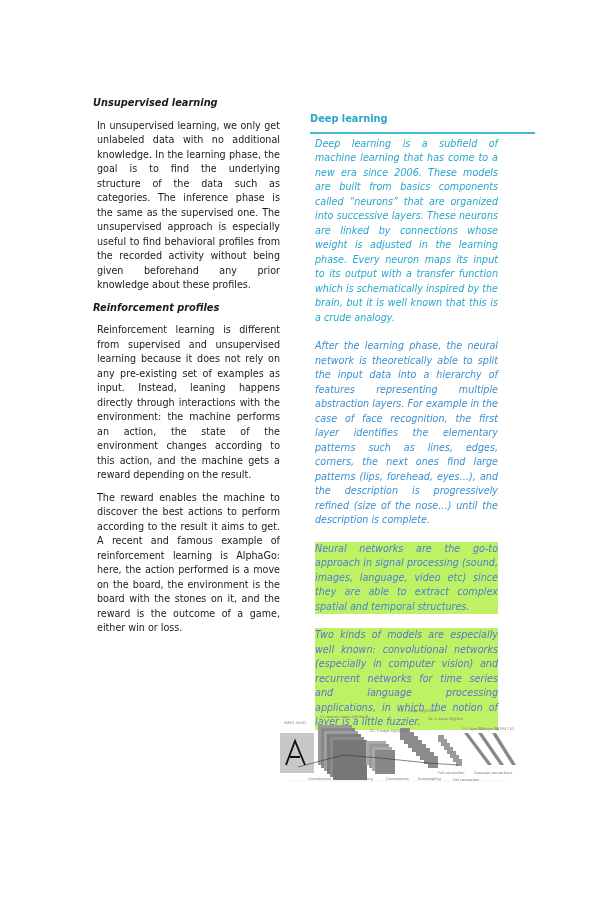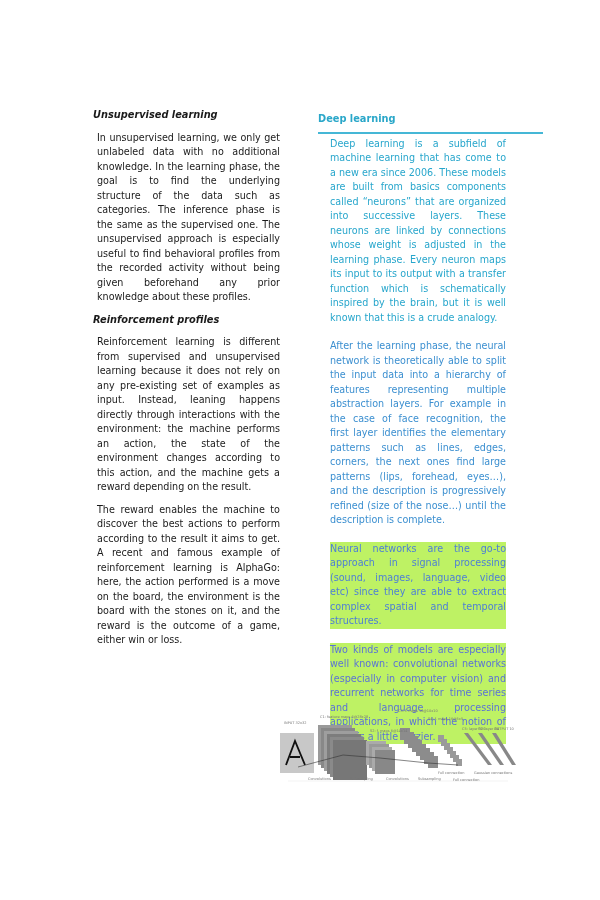--- a/index.html
+++ b/index.html
@@ -1,25 +1,25 @@
 <!DOCTYPE html>
 <html><head>
   <meta charset="utf-8">
   <style>
     html, body { margin: 0; padding: 0; background: #ffffff; }
     body { width: 600px; height: 900px; position: relative; overflow: hidden;
       font-family: "DejaVu Sans", sans-serif; }
     .col { position: absolute; font-size: 9.6px; line-height: 14.5px; text-align: justify; }
-    .left { left: 93px; top: 108px; width: 187px; color: #1a1a1a; }
-    .right { left: 318px; top: 112px; width: 188px; }
+    .left { left: 93px; top: 96px; width: 187px; color: #1a1a1a; }
+    .right { left: 310px; top: 112px; width: 188px; }
     .h-italic { font-weight: bold; font-style: italic; margin: 0 0 8px 0; font-size: 9.8px; }
     .left p { margin: 0 0 8px 4px; }
     .dl-title { color: #2aa7c9; font-weight: bold; font-size: 9.8px; margin: 0 0 5px 0; }
     .rule { height: 2px; background: #45b7d6; width: 225px; margin: 0 0 3px 0; }
-    .right p { margin: 0 0 14px 12px; }
+    .right p { margin: 0 0 14px 5px; font-style: italic; }
     .c1 { color: #27a6cc; }
     .c2 { color: #3b8fd0; }
     .c3 { color: #4d7fd6; }
     .c4 { color: #5a73d6; }
     .hl { background: #bef264; }
     .diagram { position: absolute; left: 278px; top: 703px; width: 240px; height: 82px; }
     .dlabel { position: absolute; font-size: 3.5px; color: #777; line-height: 4px; }
   </style>
 </head>
 <body>

